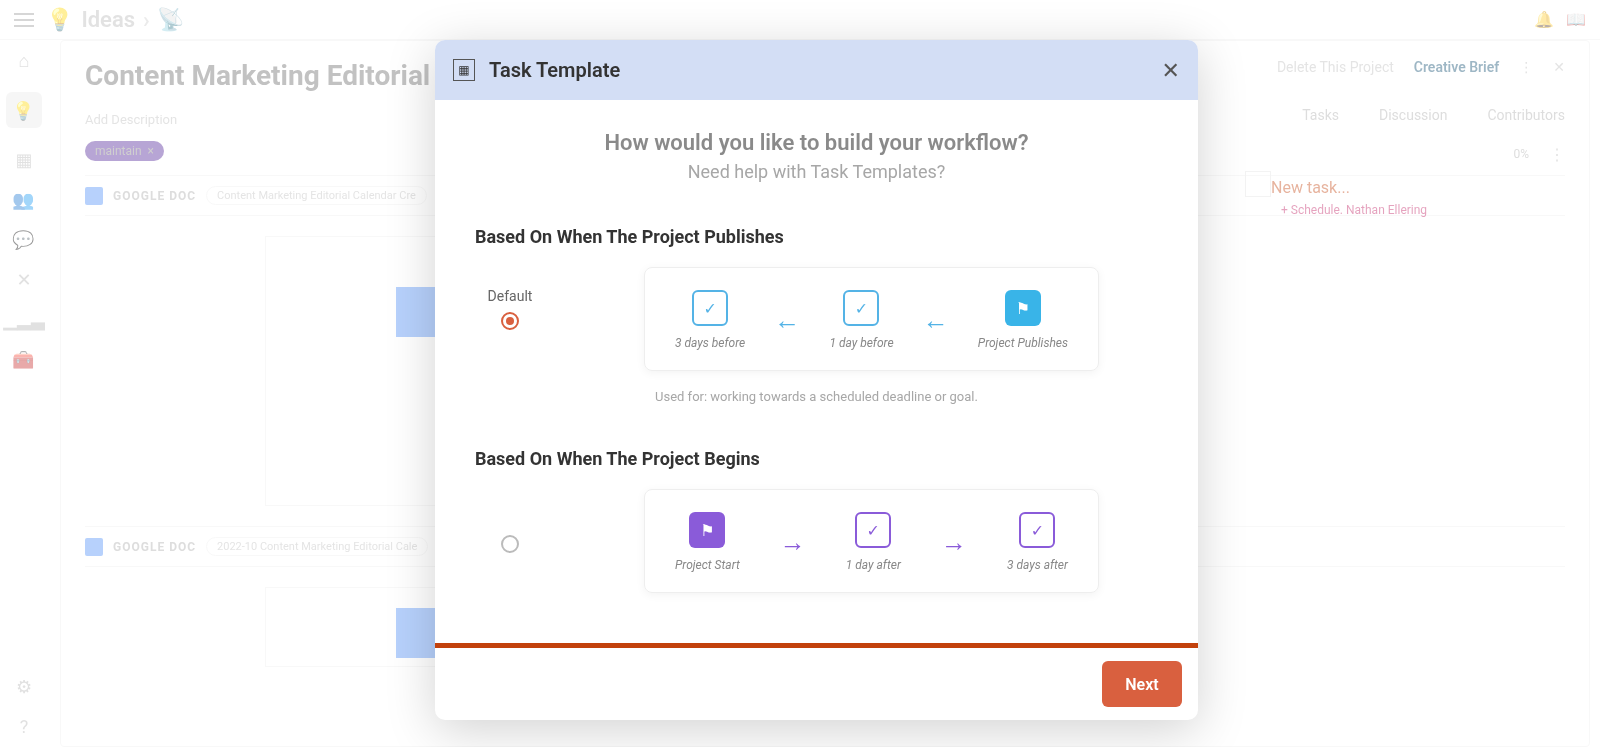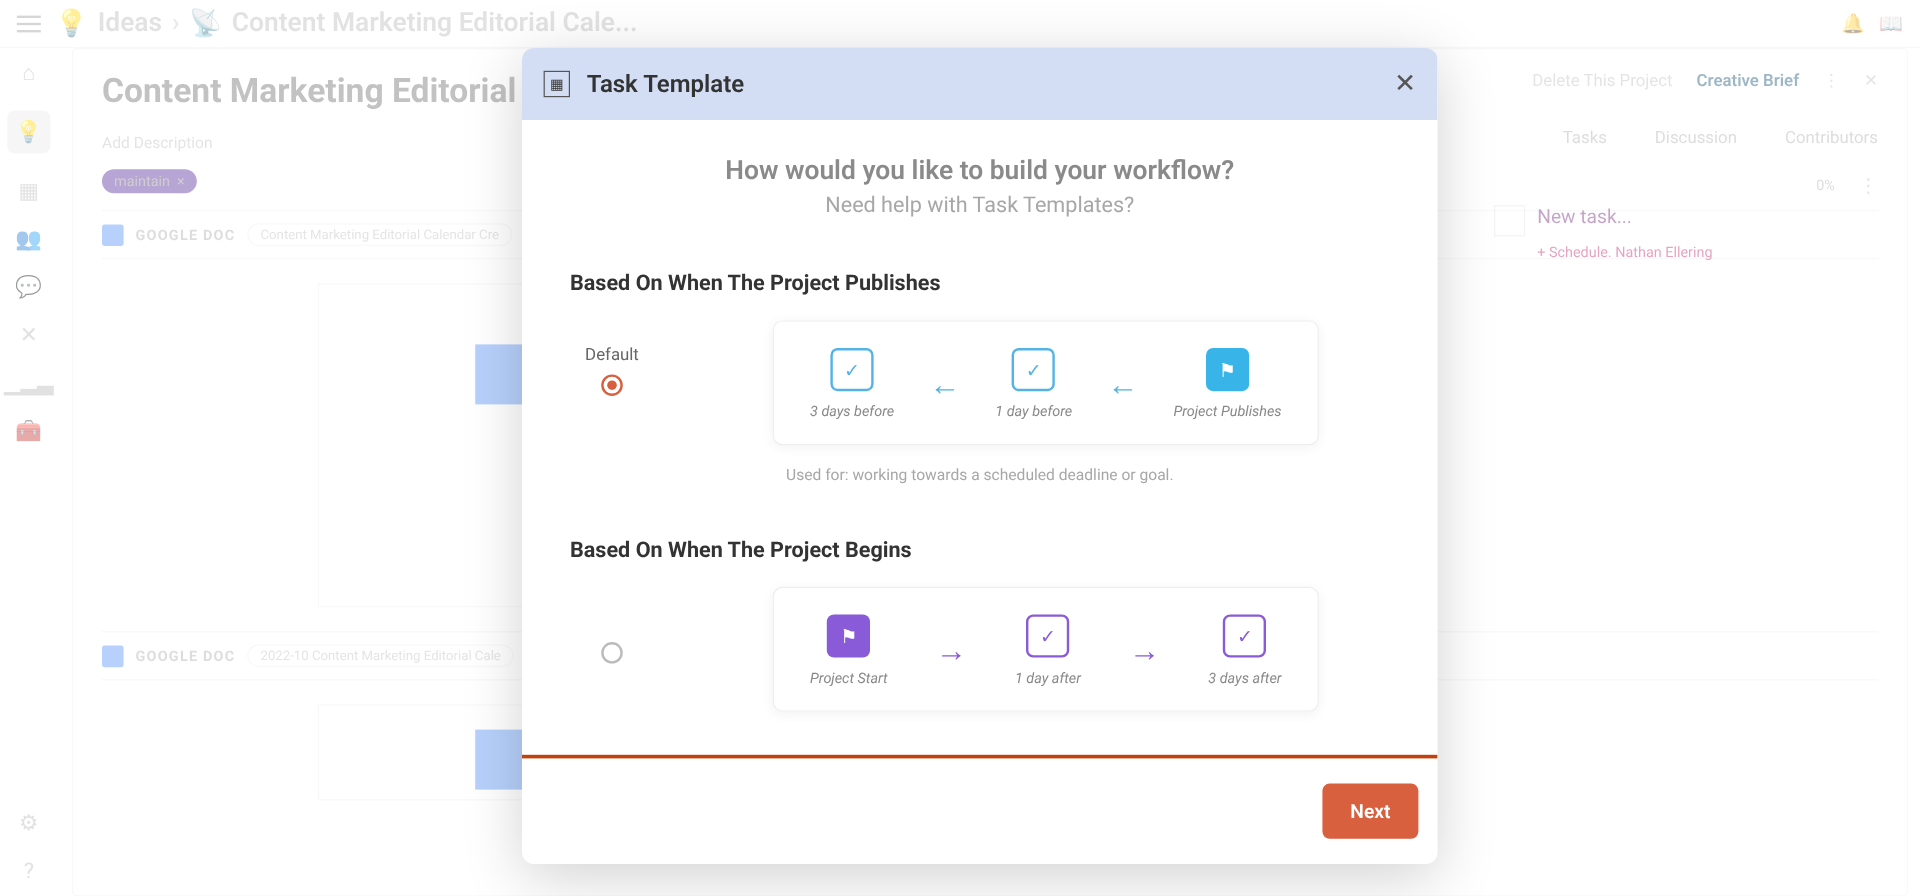--- a/index.html
+++ b/index.html
@@ -23,21 +23,21 @@
 .gd-row{display:flex;align-items:center;gap:10px;border-top:1px solid #eee;border-bottom:1px solid #eee;padding:10px 0;margin-top:14px}
 .gd-badge{width:18px;height:18px;background:#4a8cf7;border-radius:2px}
 .gd-label{font-size:12px;letter-spacing:1px;color:#aaa;font-weight:700}
 .gd-chip{font-size:11px;color:#bbb;border:1px solid #eee;border-radius:10px;padding:2px 10px}
 .thumb{width:440px;height:270px;border:1px solid #eee;margin:20px 0 20px 180px;position:relative}
 .thumb .doc{width:40px;height:50px;background:#4a8cf7;position:absolute;left:130px;top:50px}
 .actions{position:absolute;right:24px;top:18px;display:flex;gap:20px;align-items:center;color:#bbb;font-size:14px}
 .tabsrow{position:absolute;right:24px;top:66px;display:flex;gap:40px;color:#aaa;font-size:14px}
 .newtask{position:absolute;right:24px;top:130px;width:320px}
 .newtask .box{border:1px solid #e0e0e0;height:26px;width:26px}
-.newtask .nt{display:flex;gap:10px;align-items:flex-start;color:#701a75}
+.newtask .nt{display:flex;align-items:flex-end;color:#c2410c}
 .newtask .meta{font-size:12px;color:#be185d;margin-top:6px;margin-left:36px}
 
 .modal{position:absolute;left:435px;top:40px;width:763px;height:680px;background:#fff;border-radius:10px;box-shadow:0 10px 50px rgba(0,0,0,.18);display:flex;flex-direction:column;overflow:hidden}
 .mhead{height:60px;background:#d3def5;display:flex;align-items:center;gap:14px;padding:0 18px}
 .mhead .ticon{width:22px;height:22px;border:1px solid #555;display:grid;place-items:center;font-size:12px}
 .mhead h2{font-size:20px;font-weight:600}
 .mhead .close{margin-left:auto;font-size:22px;color:#555;cursor:pointer}
 .mbody{flex:1;overflow:auto;padding:30px 40px 20px}
 .q{font-size:22px;color:#8a8a8a;font-weight:600;text-align:center}
 .help{font-size:18px;color:#a7a7a7;text-align:center;margin-top:6px}
@@ -52,39 +52,38 @@
 .step .box{width:36px;height:36px;border-radius:6px;display:grid;place-items:center}
 .step .lbl{font-size:12px;font-style:italic;color:#888}
 .chk-blue{border:2px solid #54b3e6;color:#54b3e6}
 .chk-purple{border:2px solid #8a5bd9;color:#8a5bd9}
 .flag-blue{background:#39b4e8;color:#fff}
 .flag-purple{background:#8a5bd9;color:#fff}
 .arr{font-size:26px}
 .arr.blue{color:#54b3e6}
 .arr.purple{color:#8a5bd9}
 .used{font-size:13px;color:#a7a7a7;text-align:center;margin-top:18px}
-.mfoot{border-top:3px solid #c2410c;height:91px;display:flex;align-items:center;justify-content:flex-end;padding:6px 16px}
+.mfoot{border-top:5px solid #c2410c;height:77px;display:flex;align-items:center;justify-content:flex-end;padding:6px 16px}
 .nextbtn{background:#d9603f;color:#fff;border:none;border-radius:6px;height:46px;width:80px;font-size:16px;font-weight:600;cursor:pointer}
 </style>
 </head>
 <body>
 
 <div class="bg">
   <div class="topbar">
     <div class="hamburger">
         <span></span>
         <span></span>
         <span></span>
       </div>
     <div class="crumb">
       <span>💡</span>
       <span>Ideas</span>
       <span class="chev">›</span>
       <span>📡</span>
-      <span>Content Marketing Editorial Cale...</span>
     </div>
     <div class="spacer"></div>
     <span>🔔</span>
     <span>📖</span>
   </div>
 
   <div class="leftrail">
     <div class="rail-ic">⌂</div>
     <div class="rail-ic active">💡</div>
     <div class="rail-ic">▦</div>

